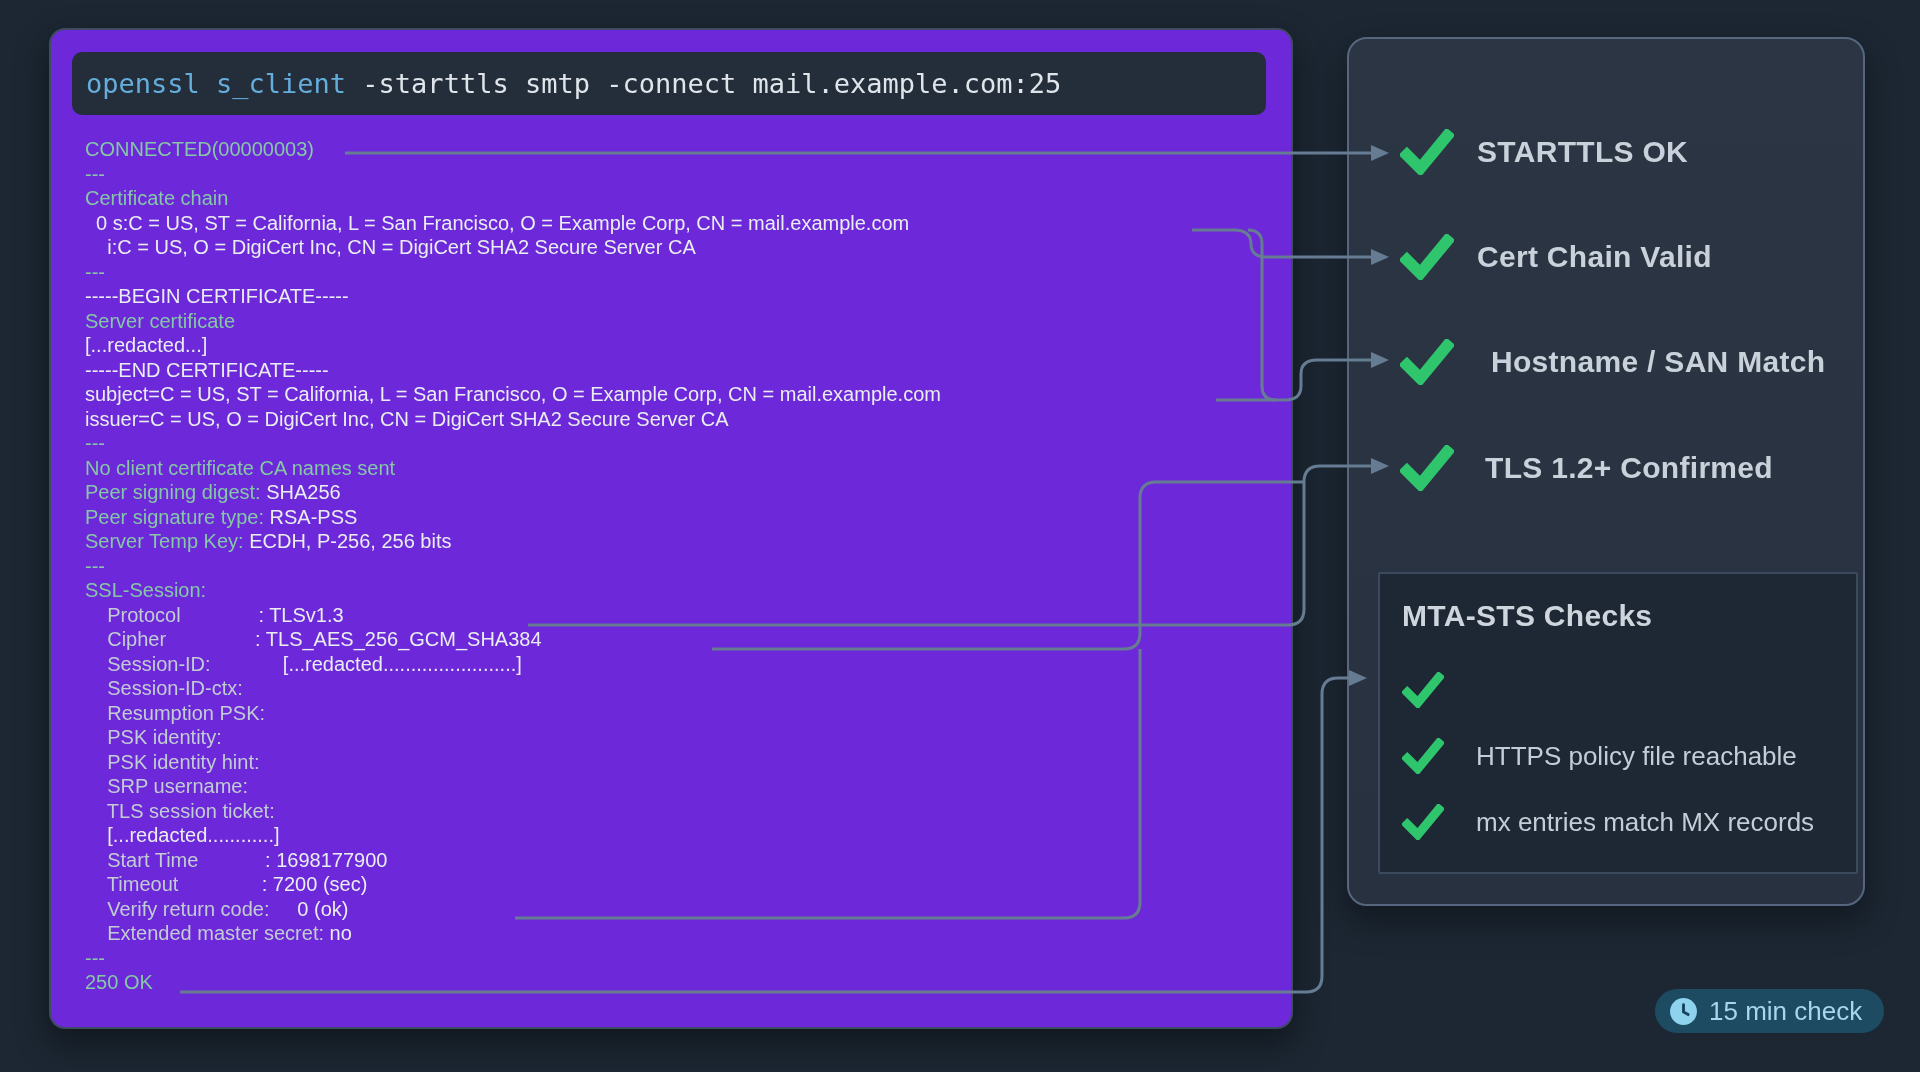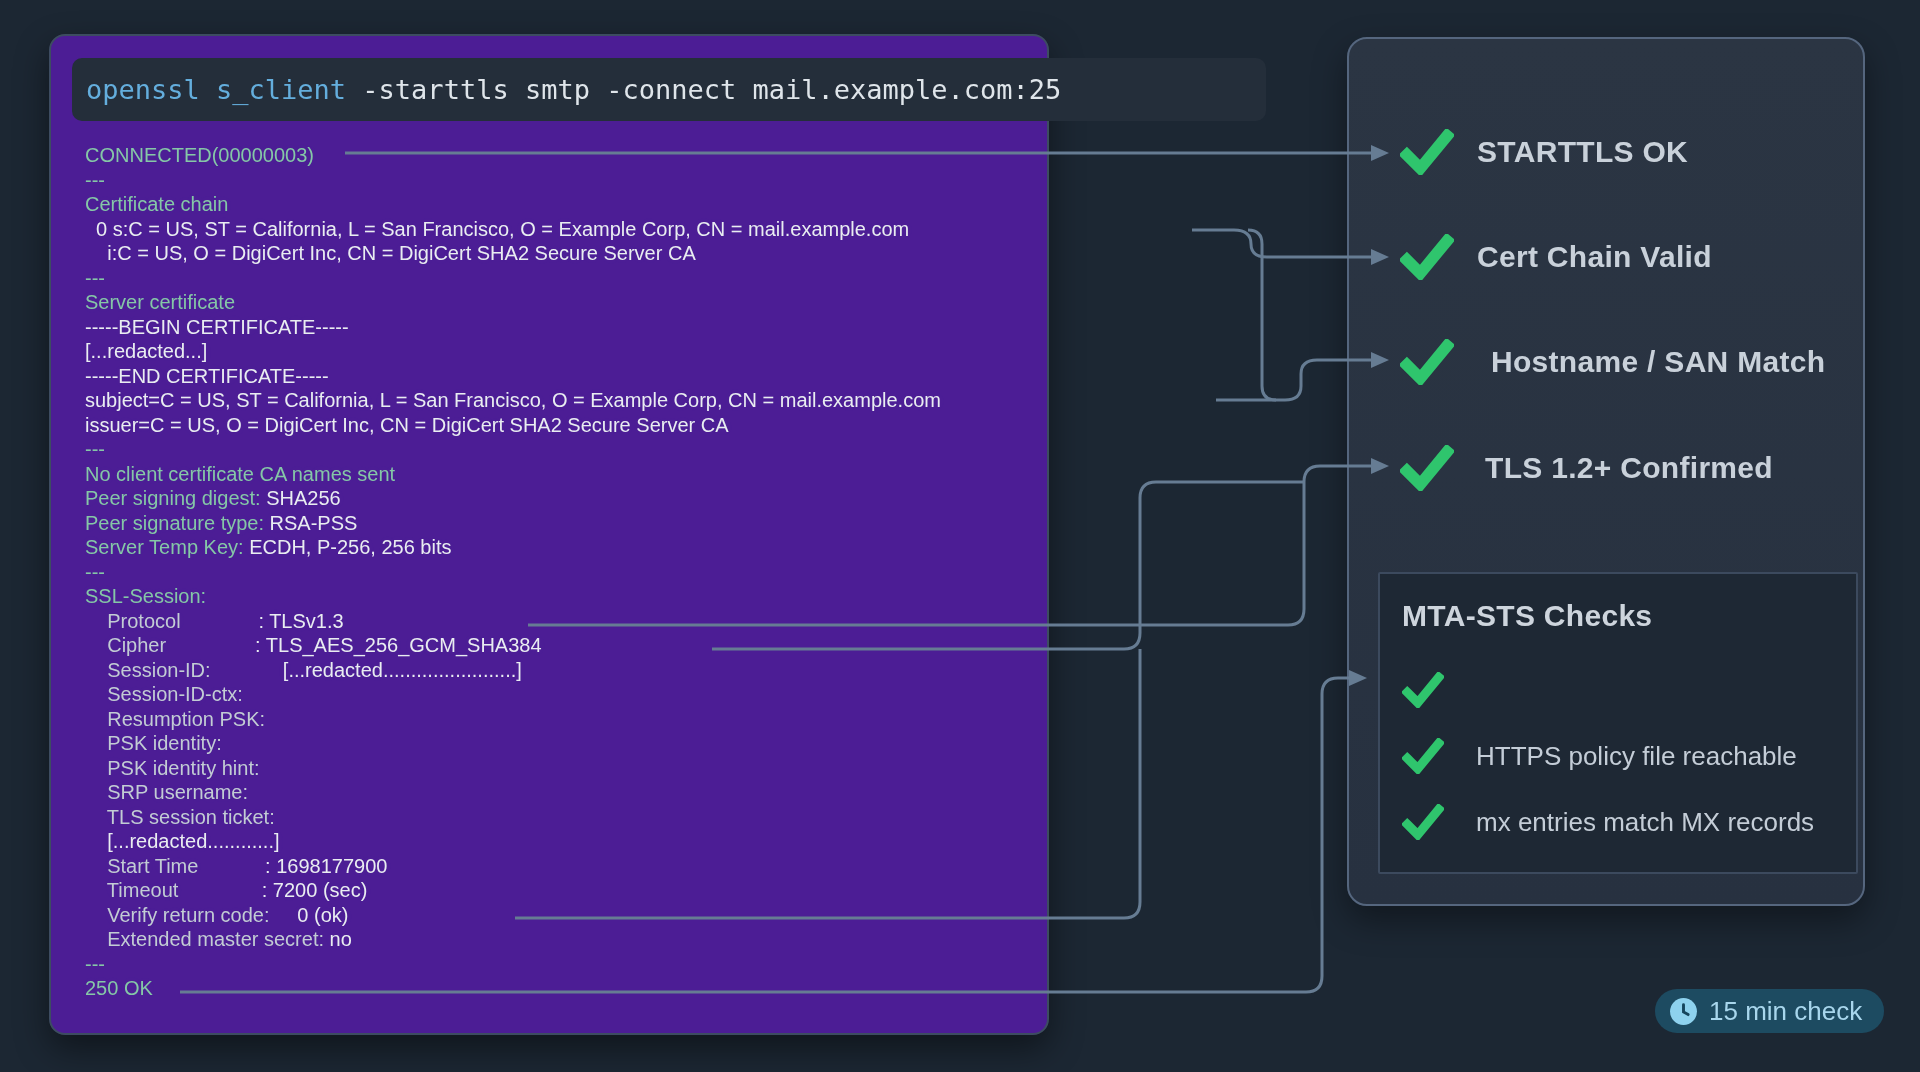--- a/index.html
+++ b/index.html
@@ -2,22 +2,22 @@
 <html><head>
 <meta charset="utf-8">
 <style>
   html,body{margin:0;padding:0;background:#1c2733;}
   body{
     position:relative;width:1920px;height:1072px;overflow:hidden;
     font-family:"Liberation Sans",sans-serif;
   }
   
   #terminal-panel{
-    position:absolute;left:49px;top:34px;width:1000px;height:1001px;
-    background:#4c1d95;border:2px solid #3d4c61;border-radius:16px;
+    position:absolute;left:49px;top:28px;width:1244px;height:1001px;
+    background:#6d28d9;border:2px solid #3d4c61;border-radius:16px;
     box-shadow:0 14px 34px rgba(0,0,0,.45);
     box-sizing:border-box;z-index:2;
   }
   #command-bar{
     position:absolute;left:21px;top:22px;width:1194px;height:63px;
     background:#242e3a;border-radius:10px;
     display:flex;align-items:center;padding-left:14px;box-sizing:border-box;
     font-family:"DejaVu Sans Mono",monospace;font-size:27px;letter-spacing:0;
     color:#dfe5ea;white-space:pre;
   }
@@ -96,22 +96,22 @@
 
 <div id="terminal-panel">
   <div id="command-bar"><span class="cmd-hl">openssl s_client</span><span> -starttls smtp -connect mail.example.com:25</span></div>
   <div id="term-output">
       <div class="term-line"><span class="tseg-teal">CONNECTED(00000003)</span></div>
       <div class="term-line"><span class="tseg-teal">---</span></div>
       <div class="term-line"><span class="tseg-teal">Certificate chain</span></div>
       <div class="term-line"><span class="tseg-white">  0 s:C = US, ST = California, L = San Francisco, O = Example Corp, CN = mail.example.com</span></div>
       <div class="term-line"><span class="tseg-white">    i:C = US, O = DigiCert Inc, CN = DigiCert SHA2 Secure Server CA</span></div>
       <div class="term-line"><span class="tseg-teal">---</span></div>
+      <div class="term-line"><span class="tseg-white">-----BEGIN CERTIFICATE-----</span></div>
       <div class="term-line"><span class="tseg-teal">Server certificate</span></div>
-      <div class="term-line"><span class="tseg-white">-----BEGIN CERTIFICATE-----</span></div>
       <div class="term-line"><span class="tseg-white">[...redacted...]</span></div>
       <div class="term-line"><span class="tseg-white">-----END CERTIFICATE-----</span></div>
       <div class="term-line"><span class="tseg-white">subject=C = US, ST = California, L = San Francisco, O = Example Corp, CN = mail.example.com</span></div>
       <div class="term-line"><span class="tseg-white">issuer=C = US, O = DigiCert Inc, CN = DigiCert SHA2 Secure Server CA</span></div>
       <div class="term-line"><span class="tseg-teal">---</span></div>
       <div class="term-line"><span class="tseg-teal">No client certificate CA names sent</span></div>
       <div class="term-line"><span class="tseg-teal">Peer signing digest:</span><span class="tseg-white"> SHA256</span></div>
       <div class="term-line"><span class="tseg-teal">Peer signature type:</span><span class="tseg-white"> RSA-PSS</span></div>
       <div class="term-line"><span class="tseg-teal">Server Temp Key:</span><span class="tseg-white"> ECDH, P-256, 256 bits</span></div>
       <div class="term-line"><span class="tseg-teal">---</span></div>

